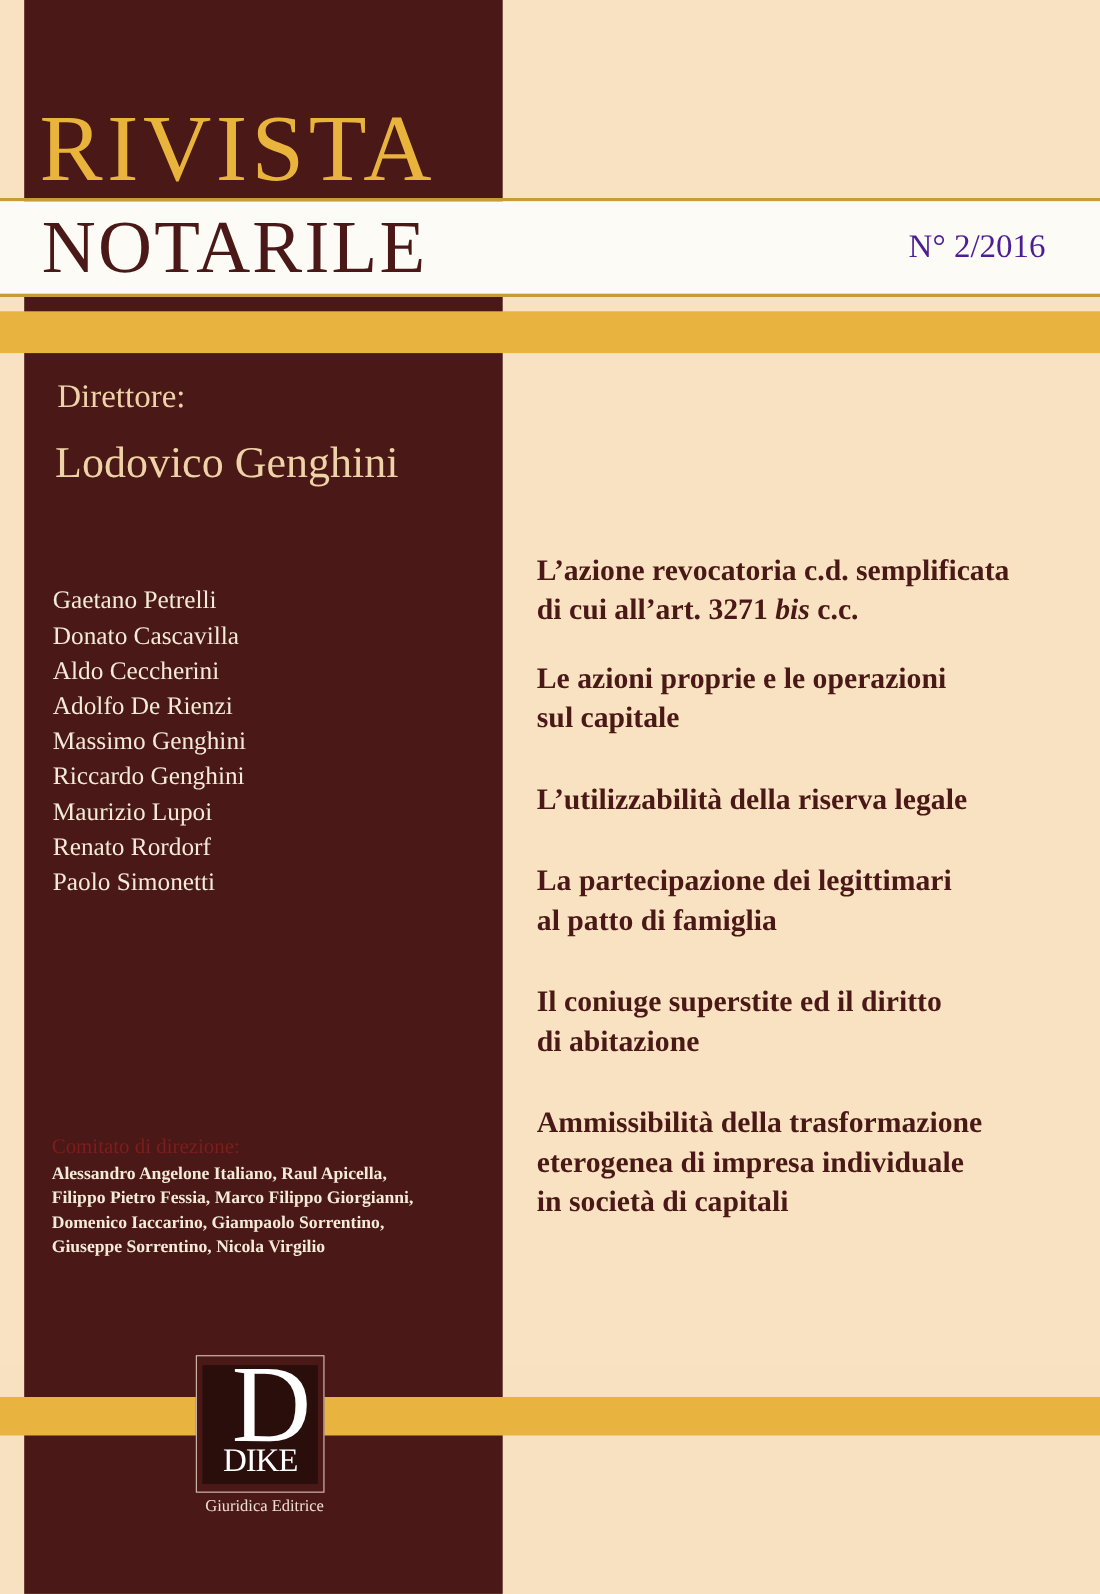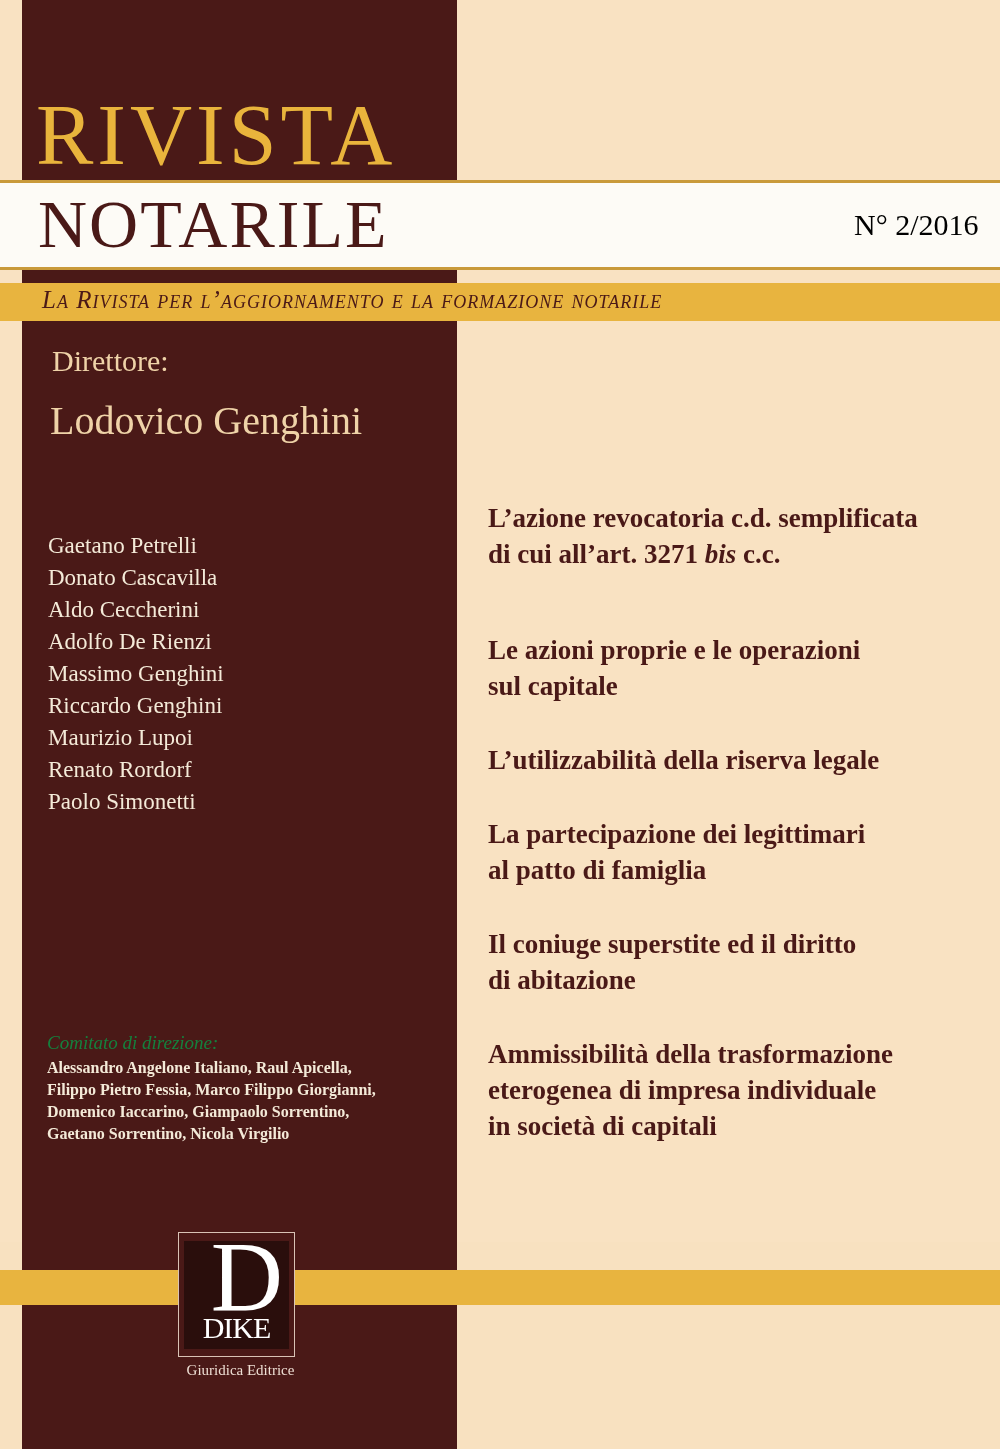--- a/index.html
+++ b/index.html
@@ -6,30 +6,30 @@
   body { width: 1000px; height: 1449px; position: relative; overflow: hidden;
          background: #f8e1c0; font-family: "Liberation Serif", "DejaVu Serif", serif; }
   .cover { position: absolute; left: 0; top: 0; width: 1000px; height: 1242px; background: #f9e2c2; }
   .column { position: absolute; left: 22px; top: 0; width: 435px; height: 1449px; background: #4a1917; }
   .masthead-top { position: absolute; left: 36px; top: 92px; font-size: 86px; color: #e9b43c;
                   letter-spacing: 4px; line-height: 1; }
   .gold-rule { position: absolute; left: 0; width: 1000px; height: 3px; background: #c99a3a; }
   .white-band { position: absolute; left: 0; top: 183px; width: 1000px; height: 85px; background: #fdfbf6; }
   .masthead-bottom { position: absolute; left: 38px; top: 190px; font-size: 68px; color: #4a1917;
                      letter-spacing: 2px; line-height: 1; }
-  .issue { position: absolute; left: 854px; top: 208px; font-size: 30px; color: #000000; }
+  .issue { position: absolute; left: 826px; top: 208px; font-size: 30px; color: #4c1d95; }
   .subtitle-band { position: absolute; left: 0; top: 283px; width: 1000px; height: 38px; background: #e8b43f; }
   .subtitle { position: absolute; left: 42px; top: 286px; font-size: 25px; font-style: italic; color: #4a1917;
               font-variant: small-caps; letter-spacing: 1px; white-space: nowrap; }
   .director-label { position: absolute; left: 52px; top: 344px; font-size: 30px; color: #efd3a8; }
   .director-name { position: absolute; left: 50px; top: 397px; font-size: 40px; color: #efd3a8; }
   .sci-label { position: absolute; left: 48px; top: 494px; font-size: 29px; font-style: italic; color: #f4ead8; }
   .sci-list { position: absolute; left: 48px; top: 530px; margin: 0; padding: 0; list-style: none; }
   .sci-list li { font-size: 23px; color: #f4ead8; height: 32px; line-height: 32px; }
-  .dir-label { position: absolute; left: 47px; top: 1032px; font-size: 19px; font-style: italic; color: #15803d; }
+  .dir-label { position: absolute; left: 47px; top: 1032px; font-size: 19px; color: #7f1d1d; }
   .dir-list { position: absolute; left: 47px; top: 1057px; margin: 0; padding: 0; list-style: none; }
   .dir-list li { font-size: 16px; font-weight: bold; color: #f4ead8; height: 22px; line-height: 22px; white-space: nowrap; }
   .bottom-band { position: absolute; left: 0; top: 1270px; width: 1000px; height: 35px; background: #e8b43f; }
   .logo-frame { position: absolute; left: 178px; top: 1232px; width: 115px; height: 123px;
                 border: 1px solid #d9c3b6; background: #4a1917; }
   .logo-inner { position: absolute; left: 5px; top: 8px; width: 105px; height: 108px; background: #2a0e0c; }
   .logo-d { position: absolute; left: 0; width: 105px; top: -14px; text-align: right; padding-right: 0;
             font-size: 100px; color: #ffffff; line-height: 1; }
   .logo-d span { display: inline-block; margin-right: 6px; }
   .logo-word { position: absolute; left: 0; width: 105px; top: 72px; text-align: center; font-size: 30px;
@@ -48,21 +48,20 @@
   <div class="column"></div>
 
   <div class="masthead-top">RIVISTA</div>
   <div class="gold-rule" style="top:180px"></div>
   <div class="white-band"></div>
   <div class="gold-rule" style="top:267px"></div>
   <div class="masthead-bottom">NOTARILE</div>
   <div class="issue">N° 2/2016</div>
 
   <div class="subtitle-band"></div>
-  <div class="subtitle">La Rivista per l’aggiornamento e la formazione notarile</div>
 
   <div class="director-label">Direttore:</div>
   <div class="director-name">Lodovico Genghini</div>
 
   <ul class="sci-list">
     <li>Gaetano Petrelli</li>
     <li>Donato Cascavilla</li>
     <li>Aldo Ceccherini</li>
     <li>Adolfo De Rienzi</li>
     <li>Massimo Genghini</li>
@@ -70,25 +69,25 @@
     <li>Maurizio Lupoi</li>
     <li>Renato Rordorf</li>
     <li>Paolo Simonetti</li>
   </ul>
 
   <div class="dir-label">Comitato di direzione:</div>
   <ul class="dir-list">
     <li>Alessandro Angelone Italiano, Raul Apicella,</li>
     <li>Filippo Pietro Fessia, Marco Filippo Giorgianni,</li>
     <li>Domenico Iaccarino, Giampaolo Sorrentino,</li>
-    <li>Gaetano Sorrentino, Nicola Virgilio</li>
+    <li>Giuseppe Sorrentino, Nicola Virgilio</li>
   </ul>
 
   <ul class="articles">
-    <li class="article" style="margin-bottom:60px">
+    <li class="article" style="margin-bottom:26px">
       <span class="line">L’azione revocatoria c.d. semplificata</span>
       <span class="line"><span>di cui all’art. 3271 </span><em>bis</em><span> c.c.</span></span>
     </li>
     <li class="article" style="margin-bottom:38px">
       <span class="line">Le azioni proprie e le operazioni</span>
       <span class="line">sul capitale</span>
     </li>
     <li class="article" style="margin-bottom:38px">
       <span class="line">L’utilizzabilità della riserva legale</span>
     </li>

